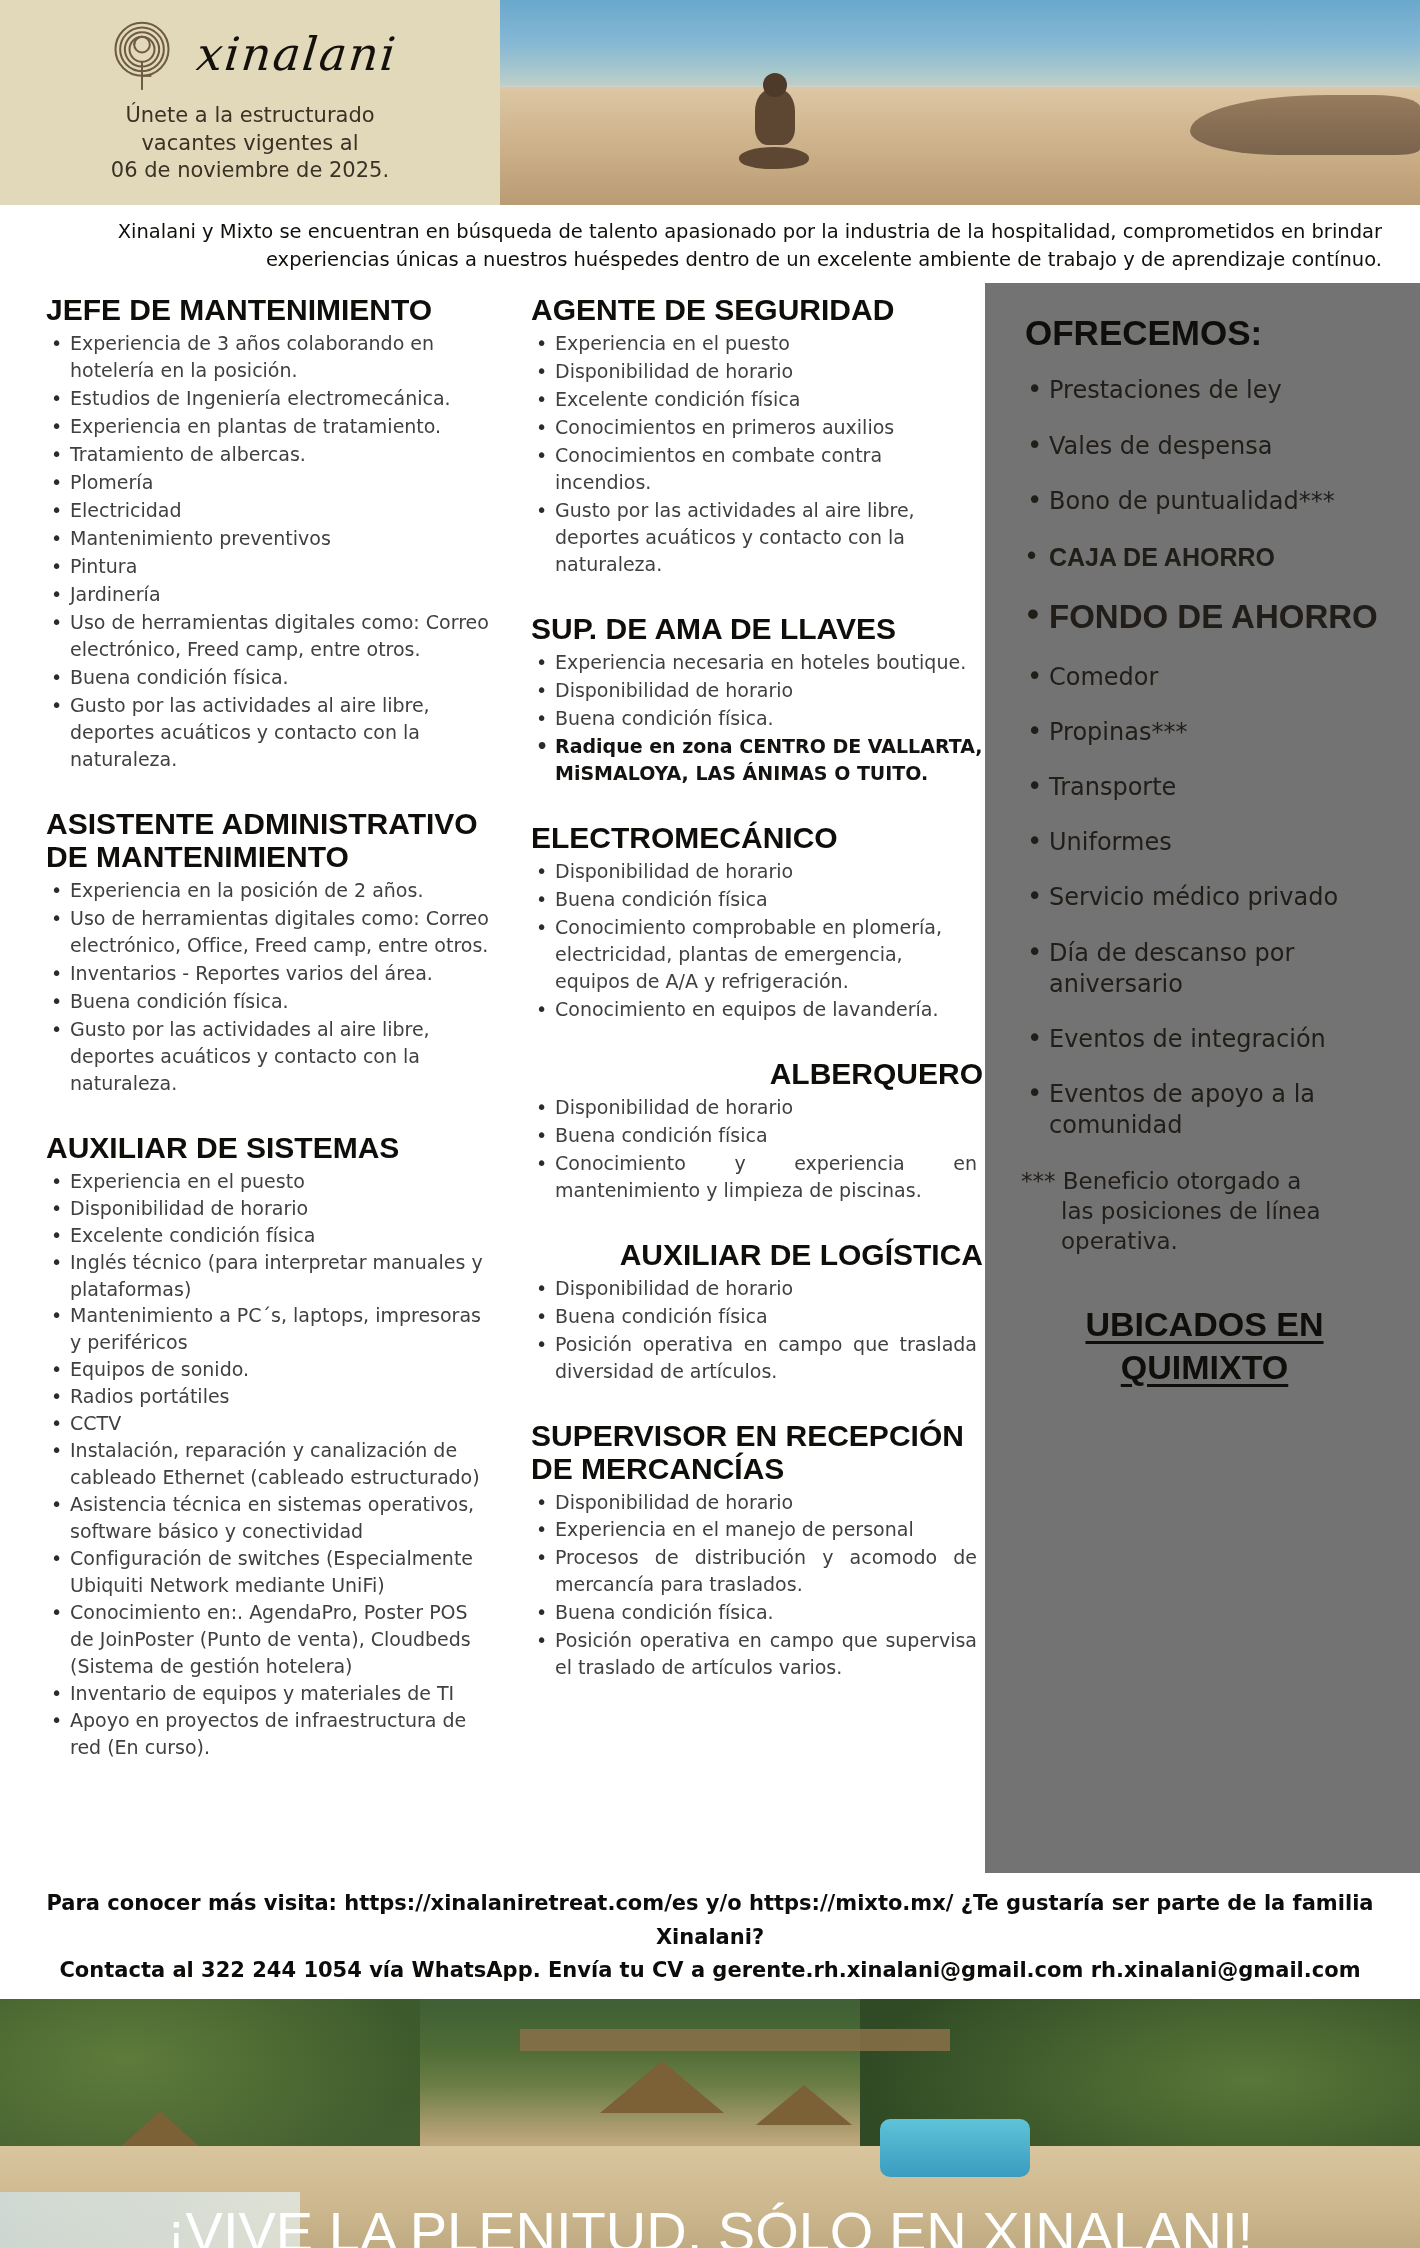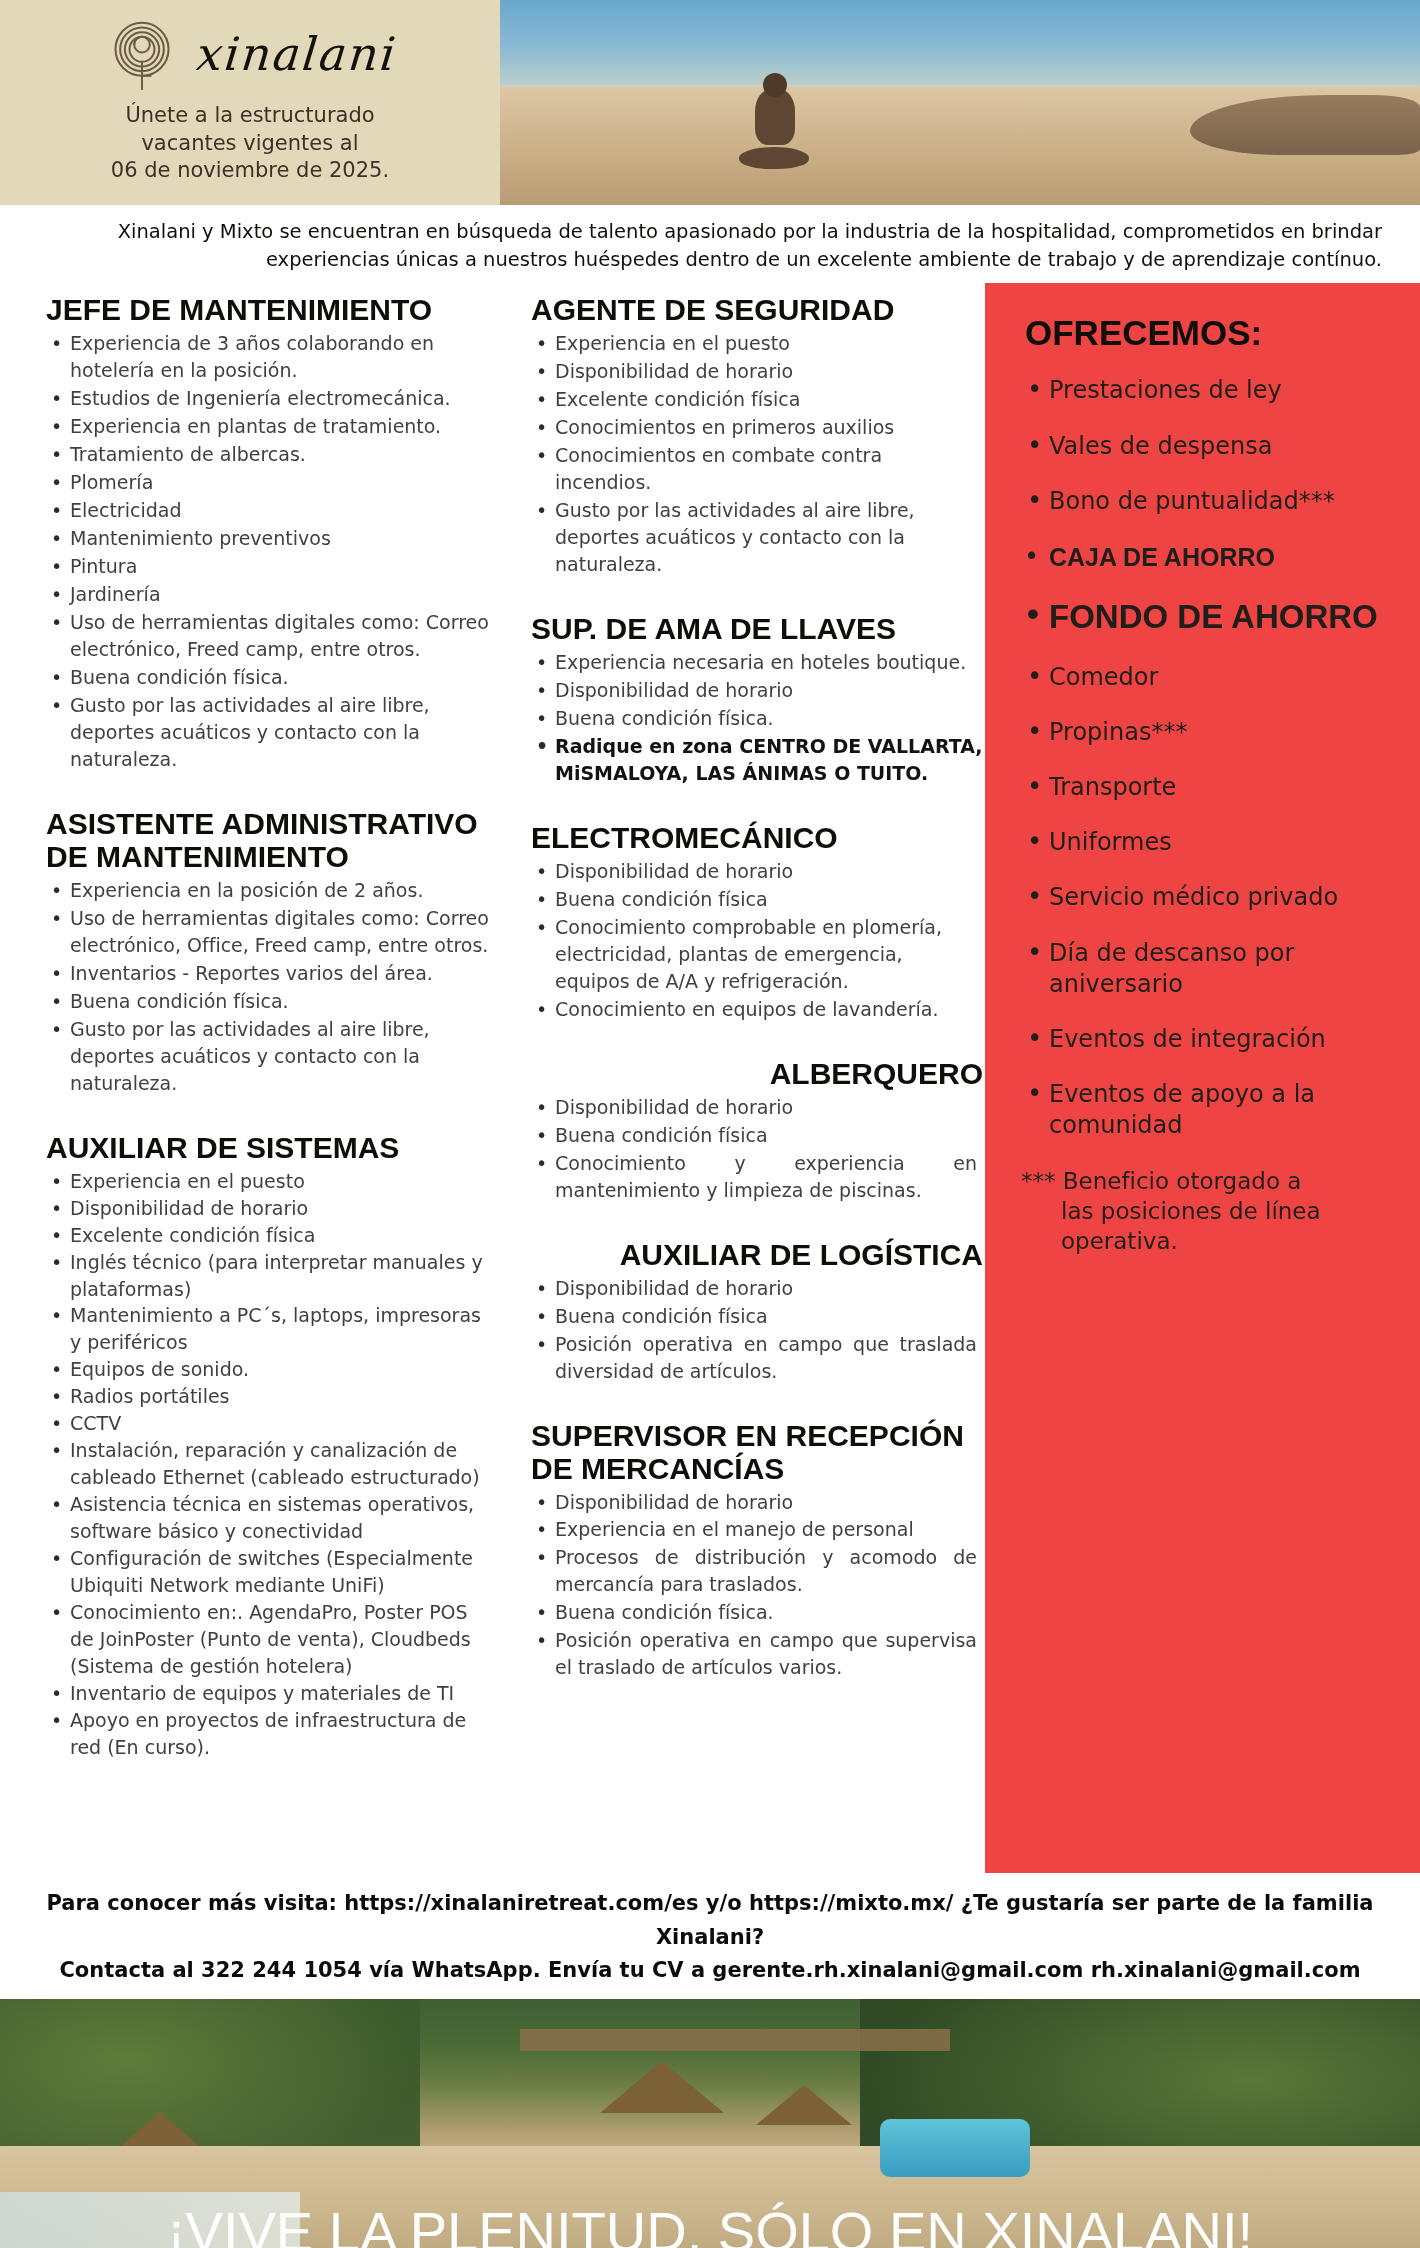--- a/index.html
+++ b/index.html
@@ -132,21 +132,21 @@
     padding: 0 0 0 0;
     width: 1420px;
   }
   .col {
     padding: 0 14px;
   }
   .col-1 { width: 505px; padding-left: 46px; padding-right: 10px; }
   .col-2 { width: 480px; padding-left: 26px; padding-right: 2px; }
   .col-3 {
     width: 435px;
-    background: #ef4444;
+    background: #737373;
     min-height: 1590px;
     padding: 22px 26px 26px 30px;
     margin-left: 0;
   }
 
   .job-title {
     font-family: "Liberation Sans", sans-serif;
     font-weight: bold;
     color: #100e0b;
     line-height: 1.1;
@@ -478,20 +478,24 @@
         <li>Servicio médico privado</li>
         <li>Día de descanso por aniversario</li>
         <li>Eventos de integración</li>
         <li>Eventos de apoyo a la comunidad</li>
       </ul>
       <div class="offers-note">
         <span>*** Beneficio otorgado a</span>
         <span class="ind">las posiciones de línea</span>
         <span class="ind">operativa.</span>
       </div>
+      <div class="located">
+        <div>UBICADOS EN</div>
+        <div>QUIMIXTO</div>
+      </div>
     </div>
   </div>
 
   <div class="contact">
     <div>Para conocer más visita: https://xinalaniretreat.com/es  y/o  https://mixto.mx/  ¿Te gustaría ser parte de la familia Xinalani?</div>
     <div>Contacta al 322 244 1054 vía WhatsApp. Envía tu CV a gerente.rh.xinalani@gmail.com  rh.xinalani@gmail.com</div>
   </div>
 
   <div class="footer-photo">
     <div class="fp-jungle-left"></div>

